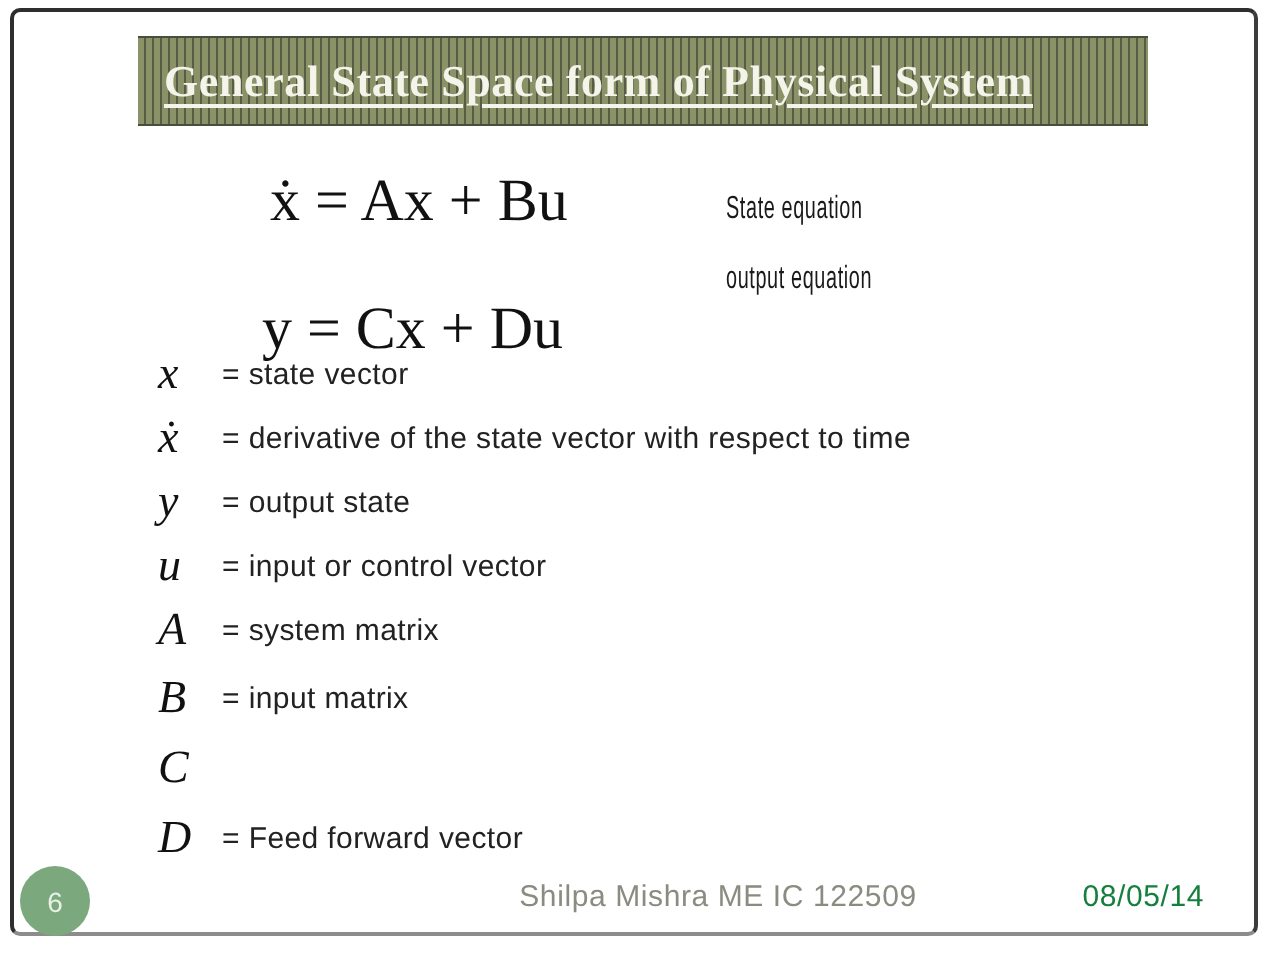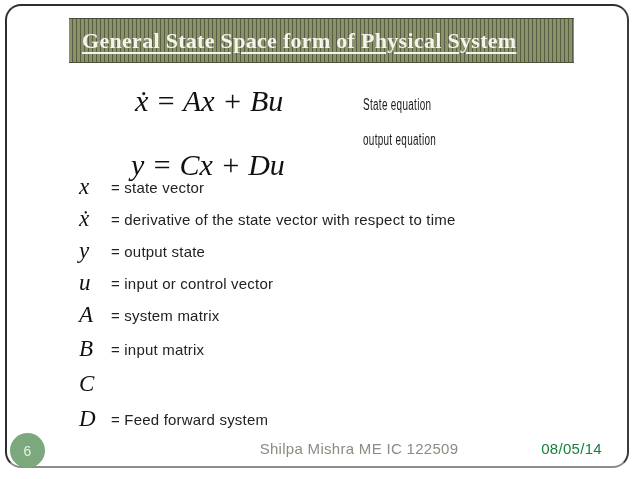--- a/index.html
+++ b/index.html
@@ -14,21 +14,21 @@
   .slide-frame {
     position: absolute;
     left: 5px;
     top: 4px;
     width: 624px;
     height: 464px;
     background: #ffffff;
     border: 2px solid #2e2e2e;
     border-right-color: #3c3c3c;
     border-bottom-color: #8c8c8c;
-    border-radius: 16px;
+    border-radius: 5px;
     box-sizing: border-box;
   }
   .title-bar {
     position: absolute;
     left: 62px;
     top: 12px;
     width: 505px;
     height: 45px;
     background: repeating-linear-gradient(
       to right,
@@ -49,21 +49,20 @@
     padding-left: 13px;
     white-space: nowrap;
     text-decoration: underline;
     text-underline-offset: 4px;
     text-decoration-thickness: 2px;
     letter-spacing: 0.3px;
   }
   .equation {
     position: absolute;
     font-family: "Liberation Serif", "DejaVu Serif", serif;
-    font-style: italic;
     font-size: 30px;
     color: #111111;
     white-space: nowrap;
   }
   .eq1 { left: 128px; top: 78px; }
   .eq2 { left: 124px; top: 116px; margin-top: 26px; }
   .eq-label {
     position: absolute;
     font-size: 16px;
     color: #1a1a1a;
@@ -166,20 +165,20 @@
   </div>
   <div class="def-row" style="top:331px">
     <span class="def-symbol">B</span>
     <span class="def-text">= input matrix</span>
   </div>
   <div class="def-row" style="top:366px">
     <span class="def-symbol">C</span>
   </div>
   <div class="def-row" style="top:401px">
     <span class="def-symbol">D</span>
-    <span class="def-text">= Feed forward system</span>
+    <span class="def-text">= Feed forward vector</span>
   </div>
 
   <div class="footer-page-badge">6</div>
   <div class="footer-author">Shilpa Mishra ME IC 122509</div>
   <div class="footer-date">08/05/14</div>
 
 </div>
 
 </body></html>

